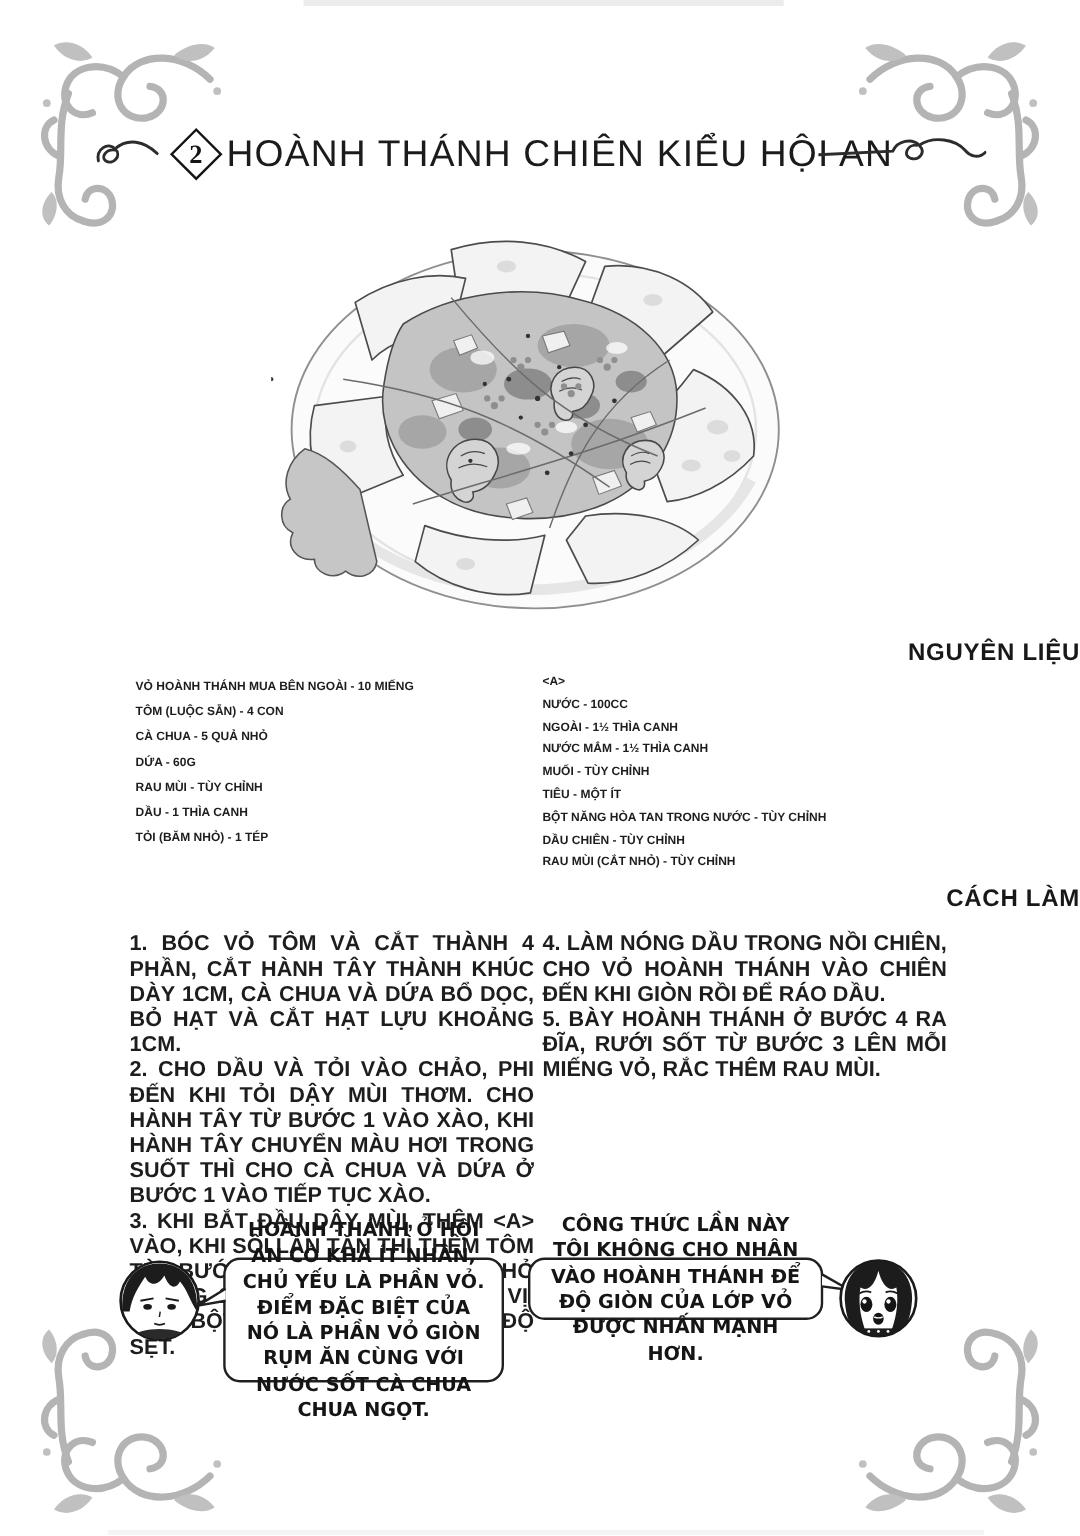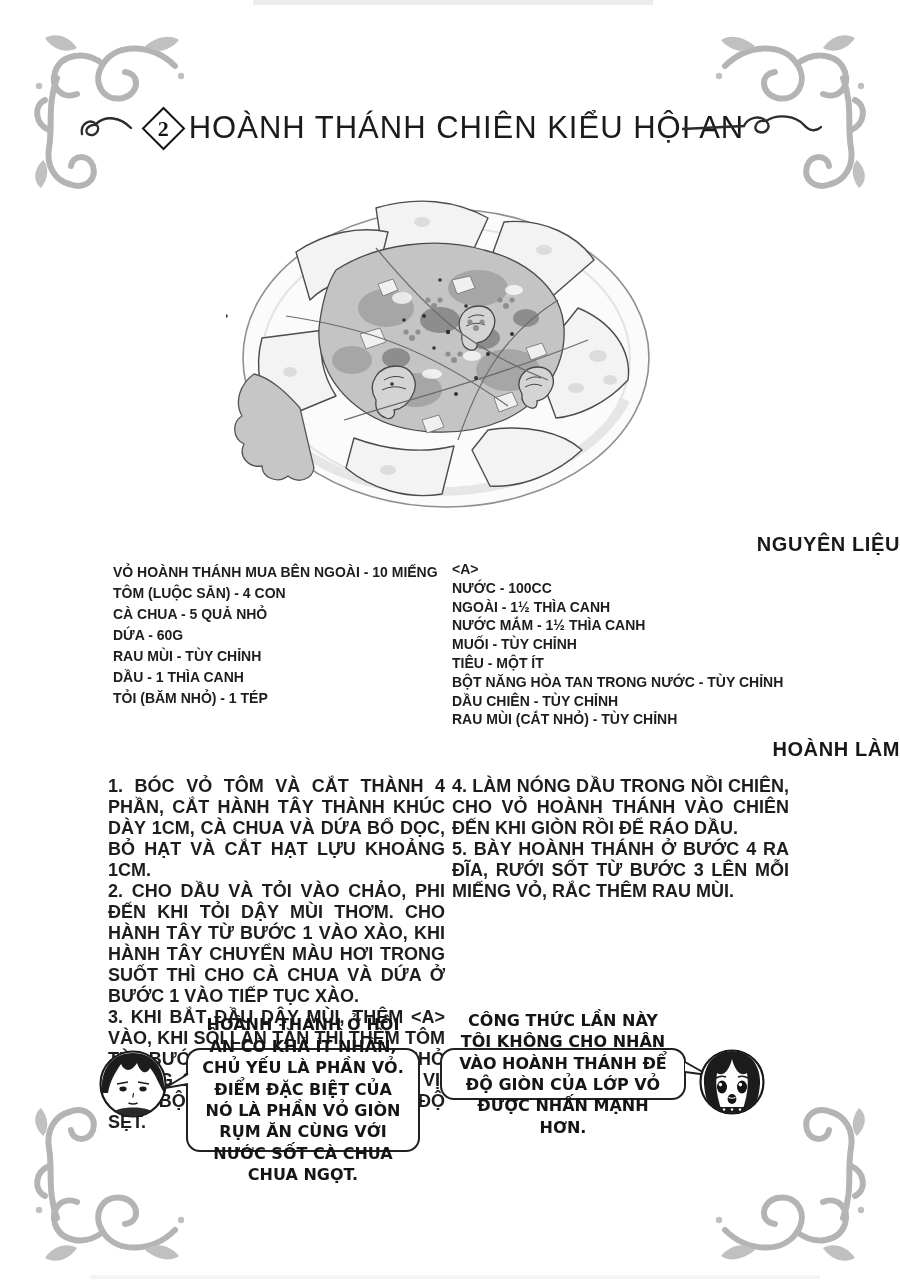--- a/index.html
+++ b/index.html
@@ -21,21 +21,21 @@
   .swirl{flex:0 0 auto;}
   .swirl.right{margin-left:-62px;}
 
   
   .heading{position:absolute;left:0;width:100%;text-align:right;
            font-size:20px;font-weight:700;letter-spacing:.6px;color:#181818;}
   .heading.ingredients{top:533px;}
   .heading.steps{top:738px;}
 
   
-  .ing-col{position:absolute;font-weight:700;font-size:14px;color:#1d1d1d;}
+  .ing-col{position:absolute;font-weight:700;font-size:10px;color:#1d1d1d;}
   .ing-col .line{white-space:nowrap;}
   .ing-left{left:113px;top:562px;width:332px;line-height:21px;}
   .ing-right{left:452px;top:560px;width:345px;line-height:18.8px;}
 
   
   .steps-col{position:absolute;font-weight:700;font-size:18px;line-height:21px;
              text-align:justify;color:#1d1d1d;}
   .steps-left{left:108px;top:776px;width:337px;}
   .steps-right{left:452px;top:776px;width:337px;}
   .steps-col p{margin:0;}
@@ -223,21 +223,21 @@
       <div class="line">NƯỚC - 100CC</div>
       <div class="line">NGOÀI - 1½ THÌA CANH</div>
       <div class="line">NƯỚC MẮM - 1½ THÌA CANH</div>
       <div class="line">MUỐI - TÙY CHỈNH</div>
       <div class="line">TIÊU - MỘT ÍT</div>
       <div class="line">BỘT NĂNG HÒA TAN TRONG NƯỚC - TÙY CHỈNH</div>
       <div class="line">DẦU CHIÊN - TÙY CHỈNH</div>
       <div class="line">RAU MÙI (CẮT NHỎ) - TÙY CHỈNH</div>
     </div>
 
-<div class="heading steps">HOÀNH LÀM</div>
+<div class="heading steps">CÁCH LÀM</div>
 <div class="steps-col steps-left">
 
 <p class="step">1. BÓC VỎ TÔM VÀ CẮT THÀNH 4 PHẦN, CẮT HÀNH TÂY THÀNH KHÚC DÀY 1CM, CÀ CHUA VÀ DỨA BỔ DỌC, BỎ HẠT VÀ CẮT HẠT LỰU KHOẢNG 1CM.</p>
       <p class="step">2. CHO DẦU VÀ TỎI VÀO CHẢO, PHI ĐẾN KHI TỎI DẬY MÙI THƠM. CHO HÀNH TÂY TỪ BƯỚC 1 VÀO XÀO, KHI HÀNH TÂY CHUYỂN MÀU HƠI TRONG SUỐT THÌ CHO CÀ CHUA VÀ DỨA Ở BƯỚC 1 VÀO TIẾP TỤC XÀO.</p>
       <p class="step">3. KHI BẮT ĐẦU DẬY MÙI, THÊM &lt;A&gt; VÀO, KHI SÔI LĂN TĂN THÌ THÊM TÔM TỪ BƯỚC 1 VÀO ĐUN LỬA NHỎ TRONG 2~3 PHÚT. NÊM NẾM GIA VỊ, CHO BỘT NĂNG VÀO ĐỂ TĂNG ĐỘ SỆT.</p>
     </div>
 <div class="steps-col steps-right">
 
 <p class="step">4. LÀM NÓNG DẦU TRONG NỒI CHIÊN, CHO VỎ HOÀNH THÁNH VÀO CHIÊN ĐẾN KHI GIÒN RỒI ĐỂ RÁO DẦU.</p>
       <p class="step">5. BÀY HOÀNH THÁNH Ở BƯỚC 4 RA ĐĨA, RƯỚI SỐT TỪ BƯỚC 3 LÊN MỖI MIẾNG VỎ, RẮC THÊM RAU MÙI.</p>

